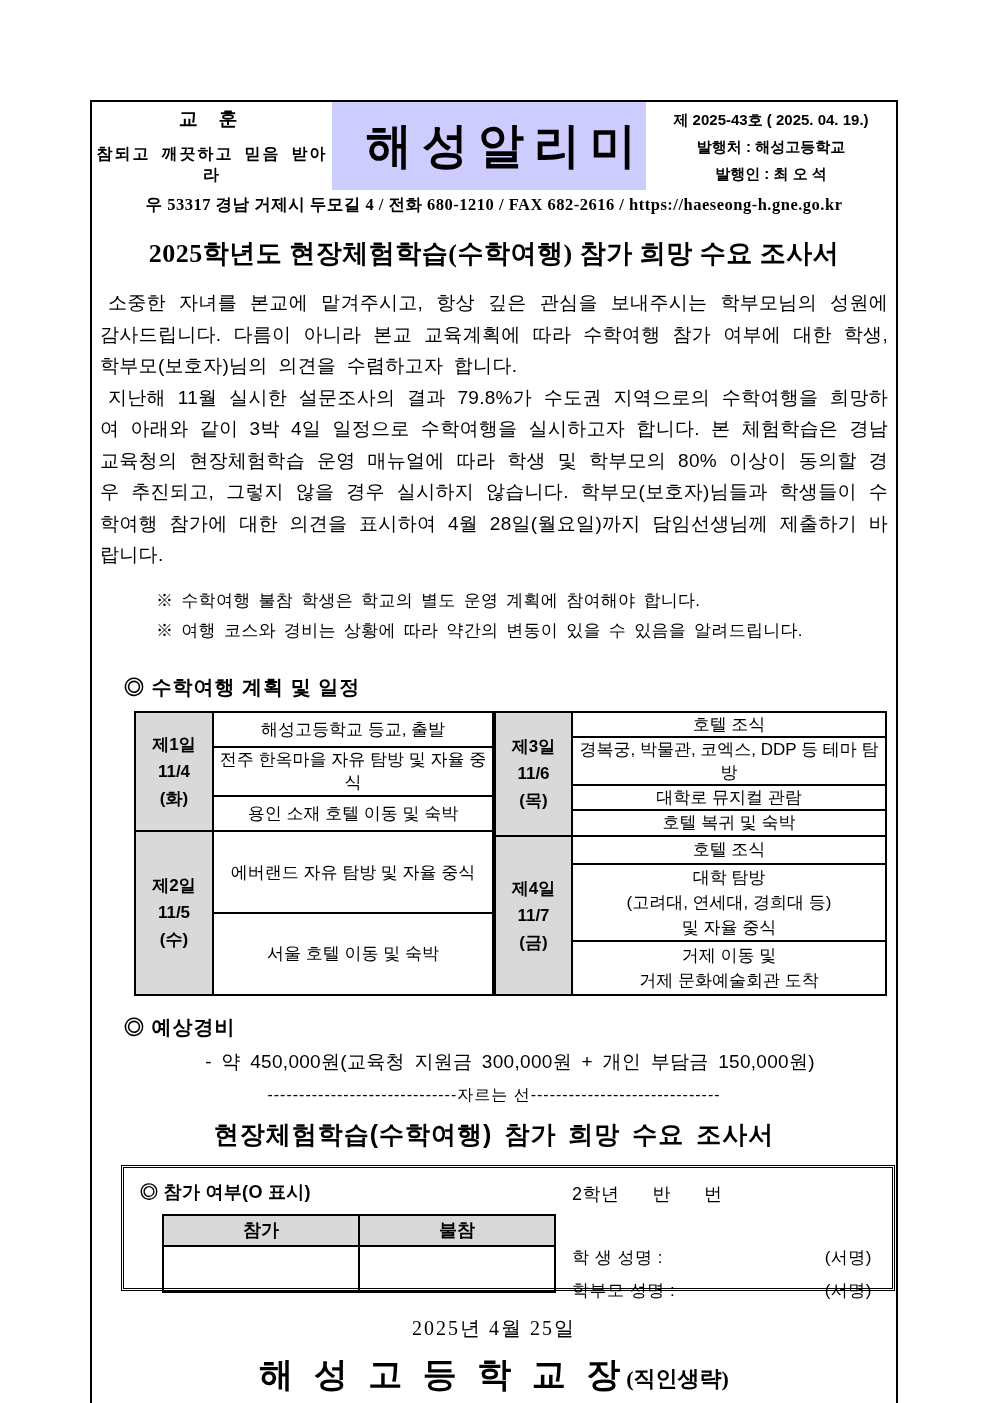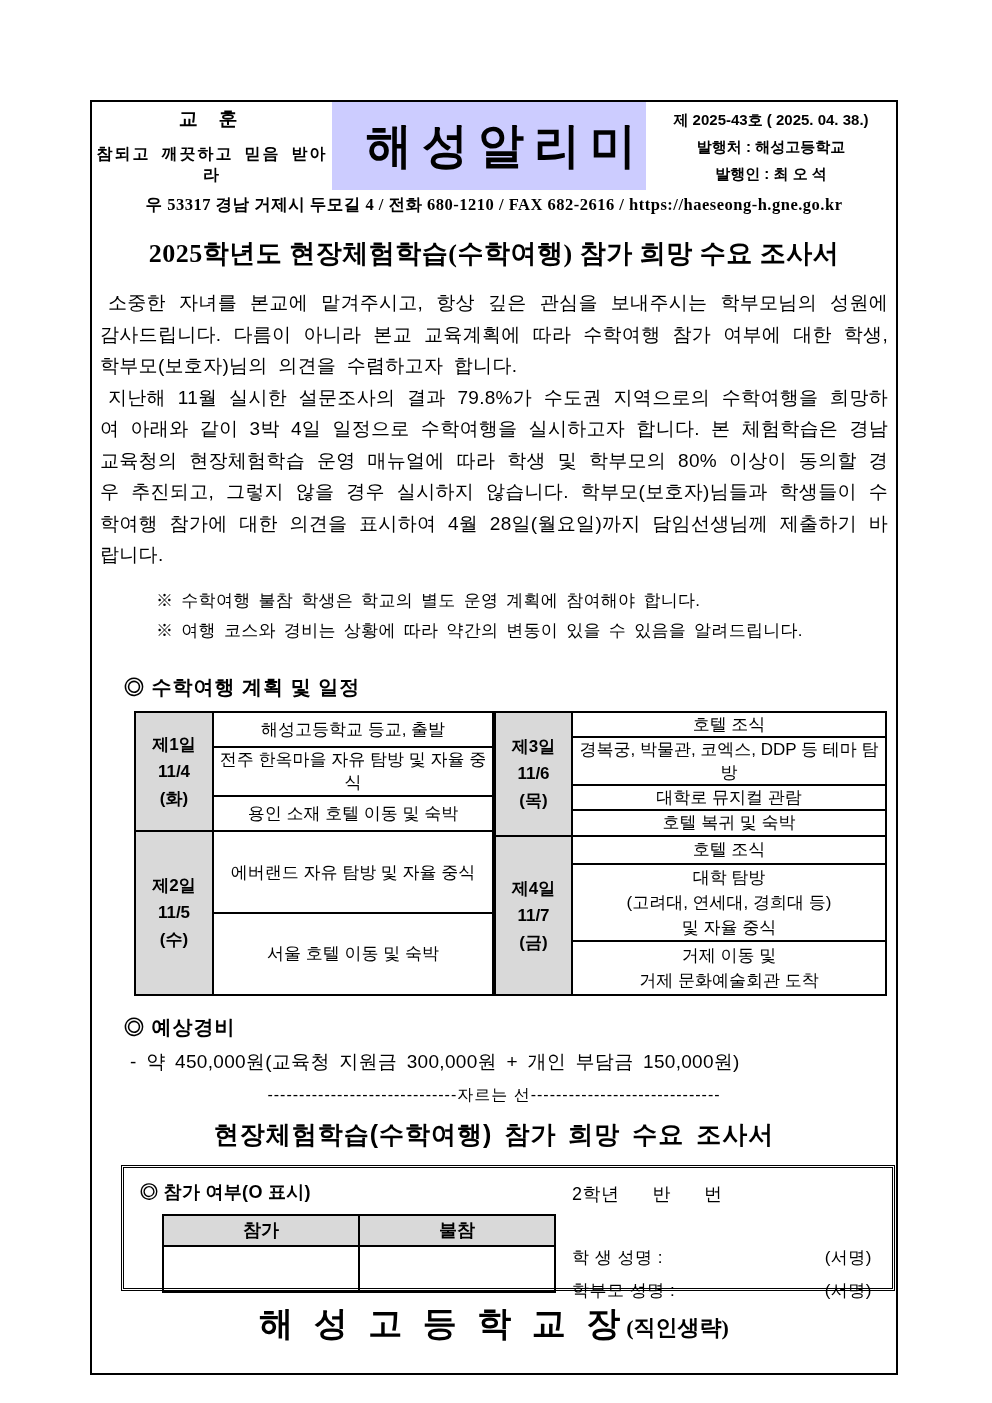--- a/index.html
+++ b/index.html
@@ -46,21 +46,21 @@
   .t-left { width: 360px; } .t-right { width: 393px; }
   .day-cell { background: #d9d9d9; font-weight: bold; font-size: 18px;
     white-space: pre-line; line-height: 27px; }
   .t-left .day-cell { width: 78px; } .t-right .day-cell { width: 77px; }
   .r34 { height: 34px; } .r25 { height: 25px; } .r26 { height: 26px; }
   .r79 { height: 79px; } .r28 { height: 28px; } .r76 { height: 76px; } .r54 { height: 54px; }
   .multiline { white-space: pre-line; line-height: 25px; }
 
   
   .cost-title { font-size: 20px; font-weight: bold; margin: 18px 0 8px 26px; letter-spacing: 1px; }
-  .cost-detail { font-size: 19px; margin-left: 32px; letter-spacing: 0.3px; word-spacing: 4px; }
+  .cost-detail { font-size: 19px; margin-left: 32px; letter-spacing: 0.3px; word-spacing: 4px; text-align: center; }
   .cut-line { text-align: center; font-size: 16px; margin-top: 10px;
     white-space: nowrap; overflow: hidden; letter-spacing: 1px; }
 
   
   .form-title { font-size: 25px; font-weight: bold; text-align: center;
     margin-top: 12px; letter-spacing: 1px; word-spacing: 4px; }
   .form-box { margin: 14px 0 0 23px; width: 774px; height: 126px;
     border: 3px double #000; padding: 12px 18px 12px 16px; display: flex; }
   .form-left { width: 432px; }
   .participation-label { font-size: 18px; font-weight: bold; letter-spacing: 0.3px; }
@@ -92,21 +92,21 @@
     <tbody>
         <tr>
       <td class="cell-motto">
         <div class="motto-title">교 훈</div>
         <div class="motto-text">참되고 깨끗하고 믿음 받아라</div>
       </td>
       <td class="cell-name" style="background:#ccccff">
         <div class="newsletter-name">해성알리미</div>
       </td>
       <td class="cell-info">
-        <div class="info-line">제 2025-43호 ( 2025. 04. 38.)</div>
+        <div class="info-line">제 2025-43호 ( 2025. 04. 19.)</div>
         <div class="info-line">발행처 : 해성고등학교</div>
         <div class="info-line">발행인 : 최 오 석</div>
       </td>
     </tr>
     <tr>
       <td colspan="3" class="address-cell">우 53317  경남 거제시 두모길 4  /  전화  680-1210 /  FAX 682-2616  /  https://haeseong-h.gne.go.kr</td>
     </tr>
   </tbody>
     </table>
 
@@ -215,18 +215,19 @@
           <span>학 생 성명 :</span>
           <span>(서명)</span>
         </div>
         <div class="name-line second">
           <span>학부모 성명 :</span>
           <span>(서명)</span>
         </div>
       </div>
     </div>
 
+    <div class="doc-date">2025년 4월 25일</div>
     <div class="principal-row">
       <span class="principal-name">해 성 고 등 학 교 장</span><span class="seal-note">(직인생략)</span>
     </div>
 
   </div>
 </div>
 
 </body></html>

